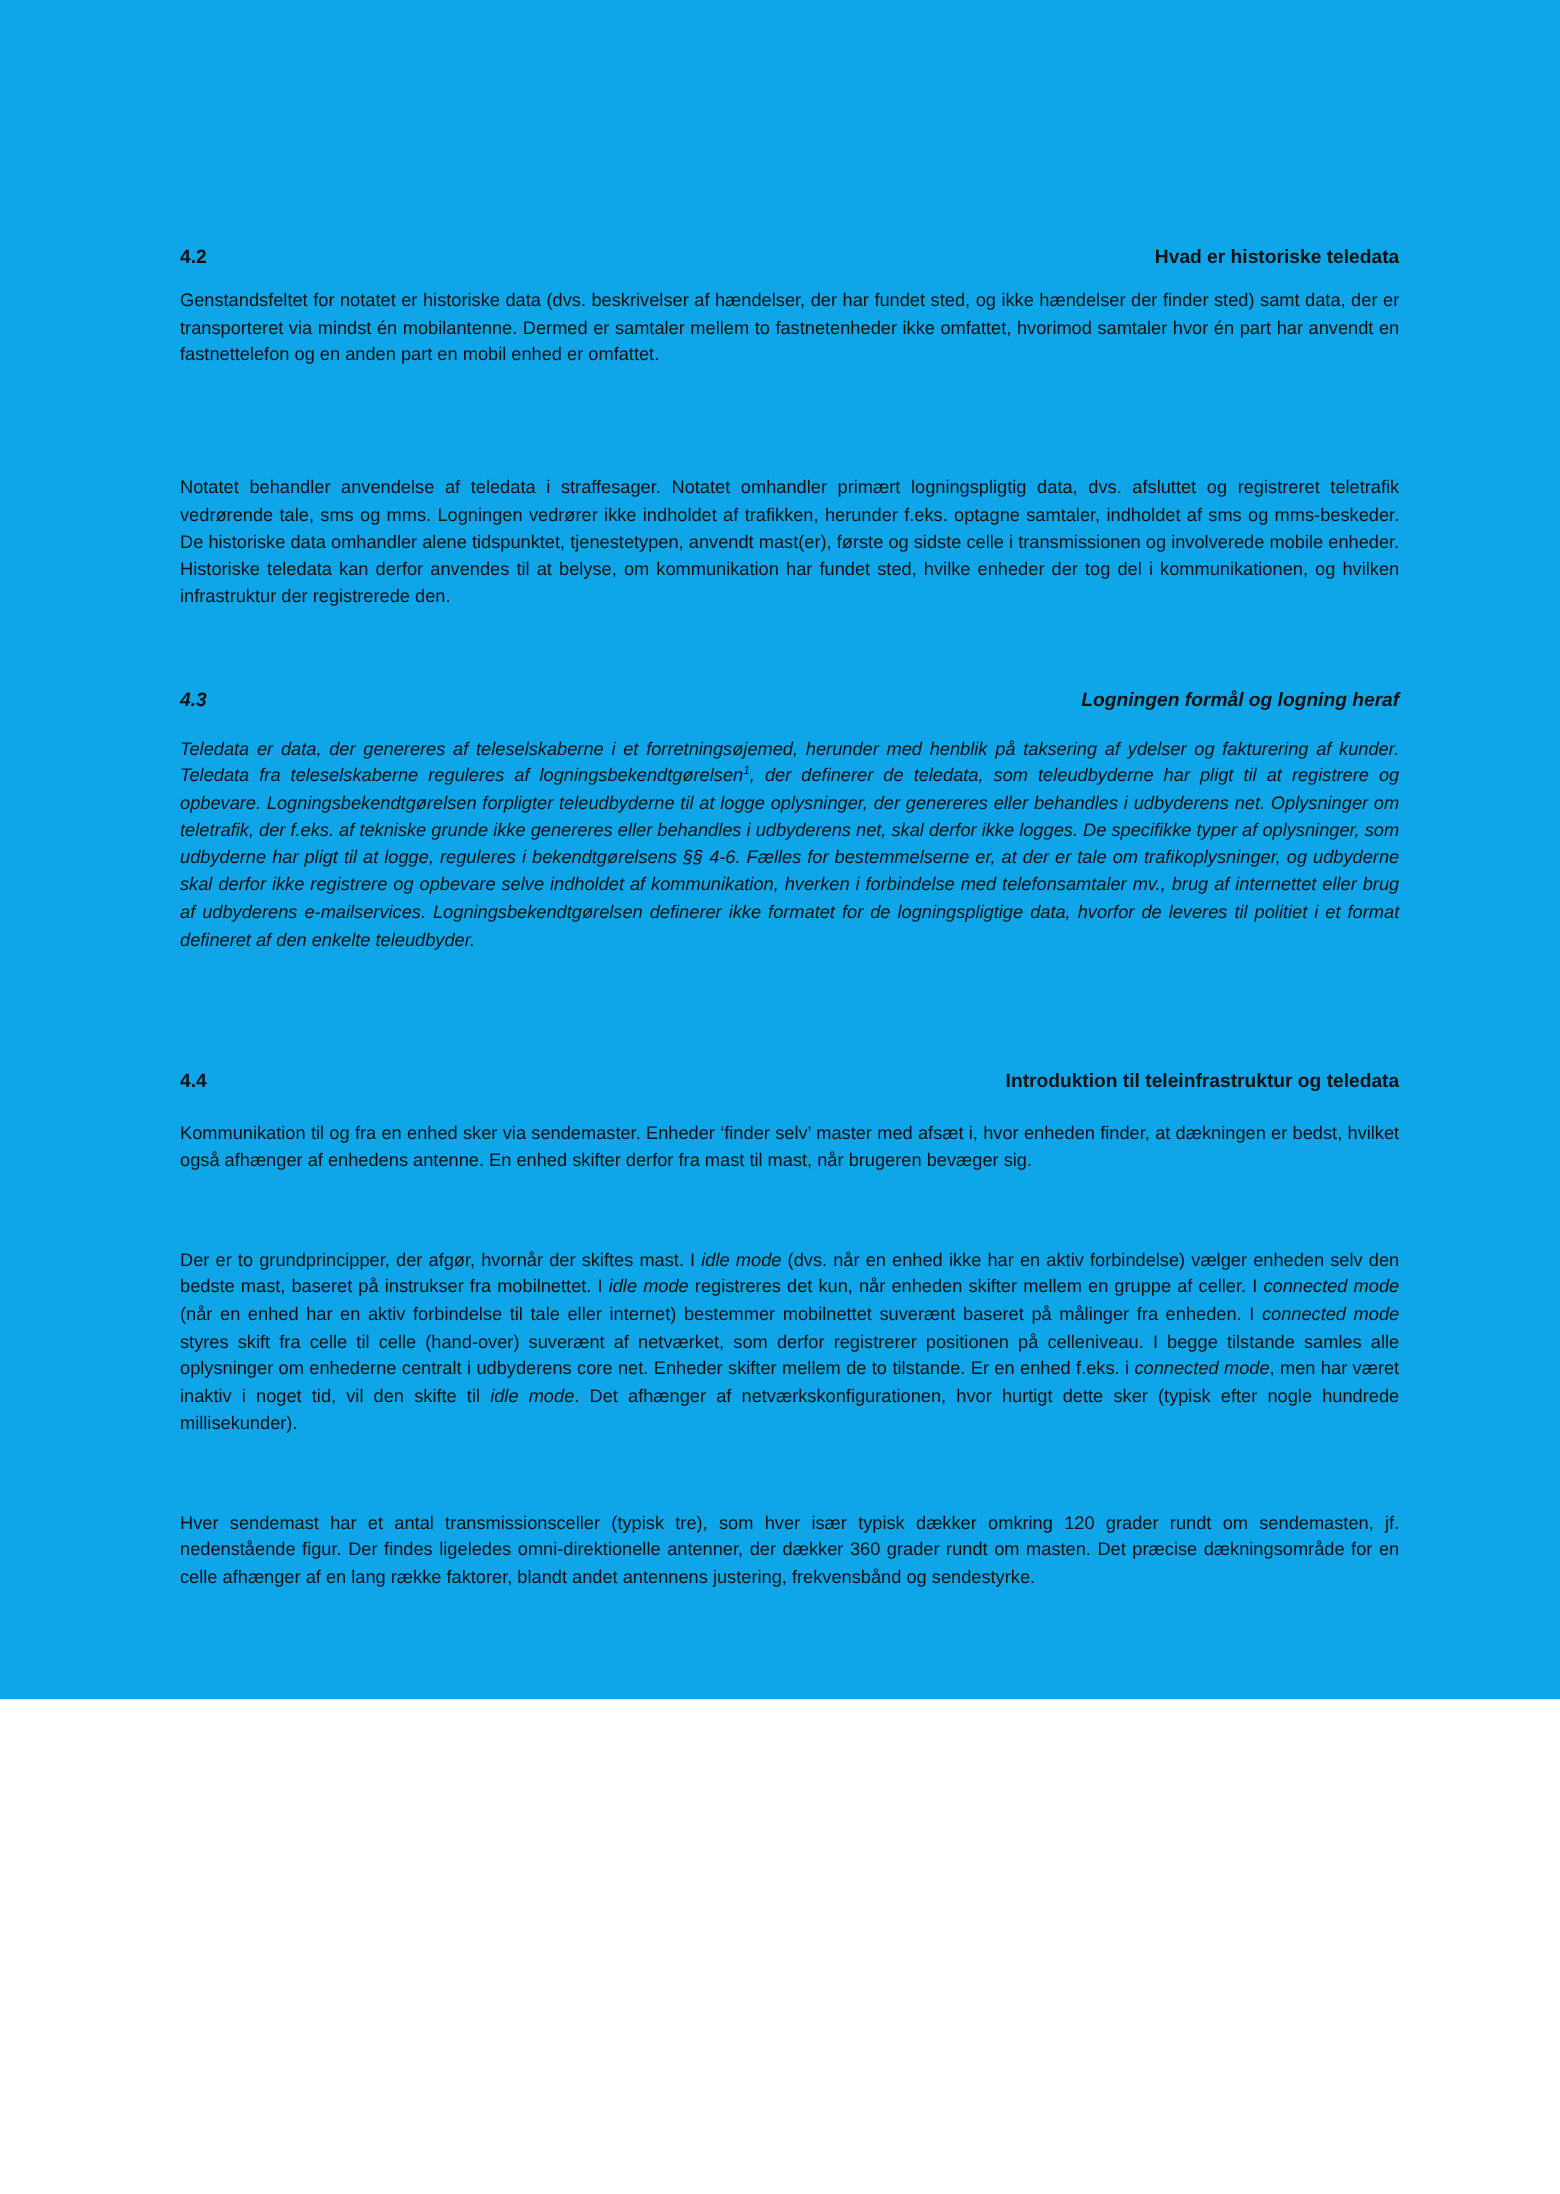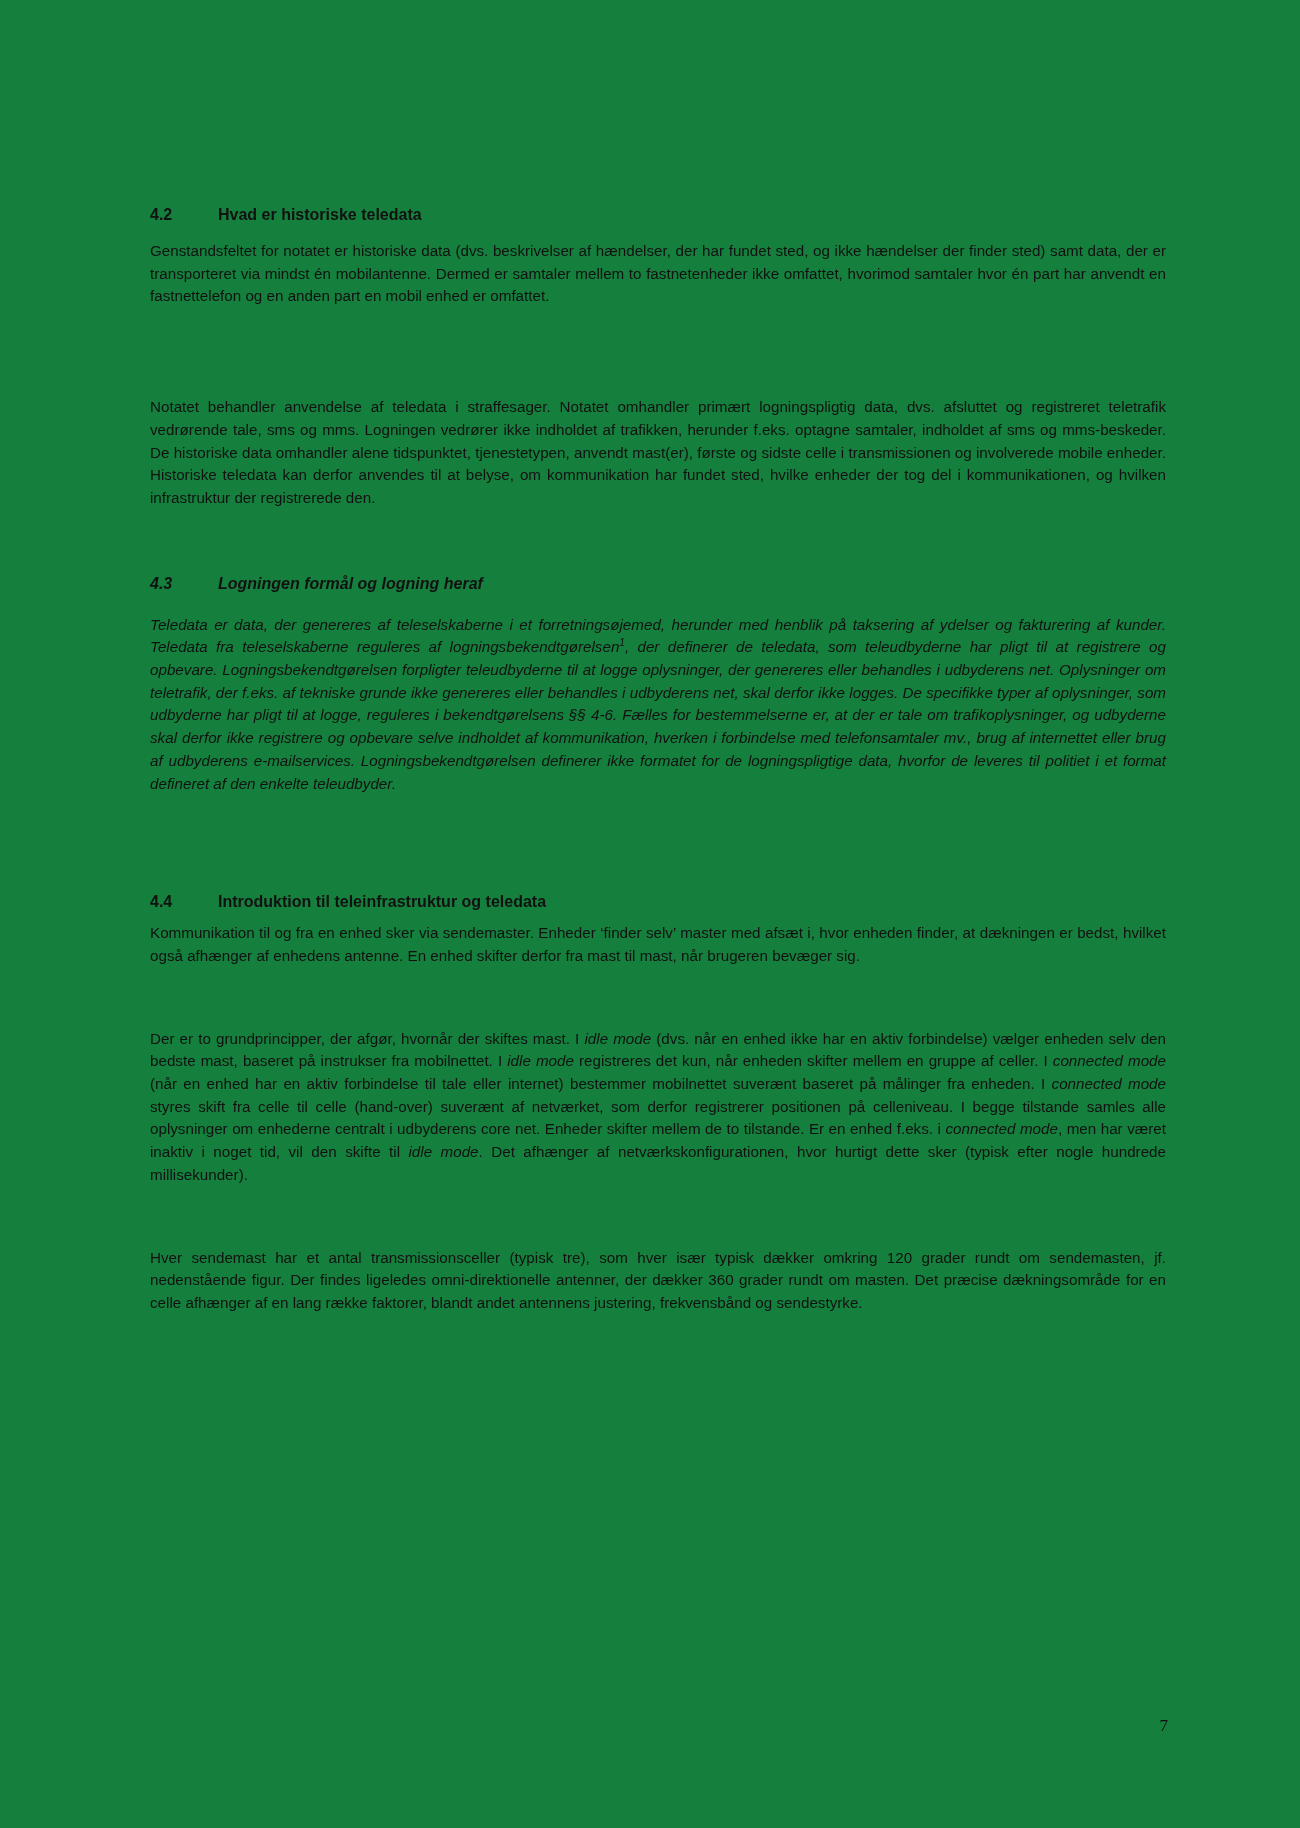--- a/index.html
+++ b/index.html
@@ -4,58 +4,58 @@
 <style>
   * { margin:0; padding:0; box-sizing:border-box; }
   html, body { background:#ffffff; }
   body {
     width:1300px; height:1828px;
     font-family:"Liberation Sans", sans-serif;
     color:#111111;
   }
   .page {
     position:relative;
-    width:1300px; height:1828px;
-    background:#15803d;
+    width:1300px; height:1416px;
+    background:#0ea5e9;
     overflow:hidden;
   }
   .content {
     position:absolute;
     left:150px; top:0;
     width:1016px;
   }
   .heading {
     display:flex;
     font-size:16px;
     line-height:20px;
     font-weight:bold;
     color:#111111;
   }
   .h-num { flex:0 0 68px; width:68px; }
-  .h-title { flex:1; }
+  .h-title { flex:1;text-align:right; }
   .para {
     font-size:15.2px;
     line-height:22.7px;
     text-align:justify;
     color:#111111;
   }
   .para sup, .footnote-text sup {
     font-size:10px;
     vertical-align:super;
     line-height:0;
   }
   .para i { font-style:italic; }
 
   .h-42   { margin-top:205px; }
   .p-42-1 { margin-top:15px; }
   .p-42-2 { margin-top:88px; }
   .h-43   { margin-top:64px;font-style:italic; }
   .p-43-1 { margin-top:20px;font-style:italic; }
   .h-44   { margin-top:97px; }
-  .p-44-1 { margin-top:10px; }
+  .p-44-1 { margin-top:22px; }
   .p-44-2 { margin-top:60px; }
   .p-44-3 { margin-top:60px; }
 
   .footnote-area {
     position:absolute;
     left:150px; top:1617px;
     width:1016px;
   }
   .footnote-rule {
     width:321px; height:3px;

